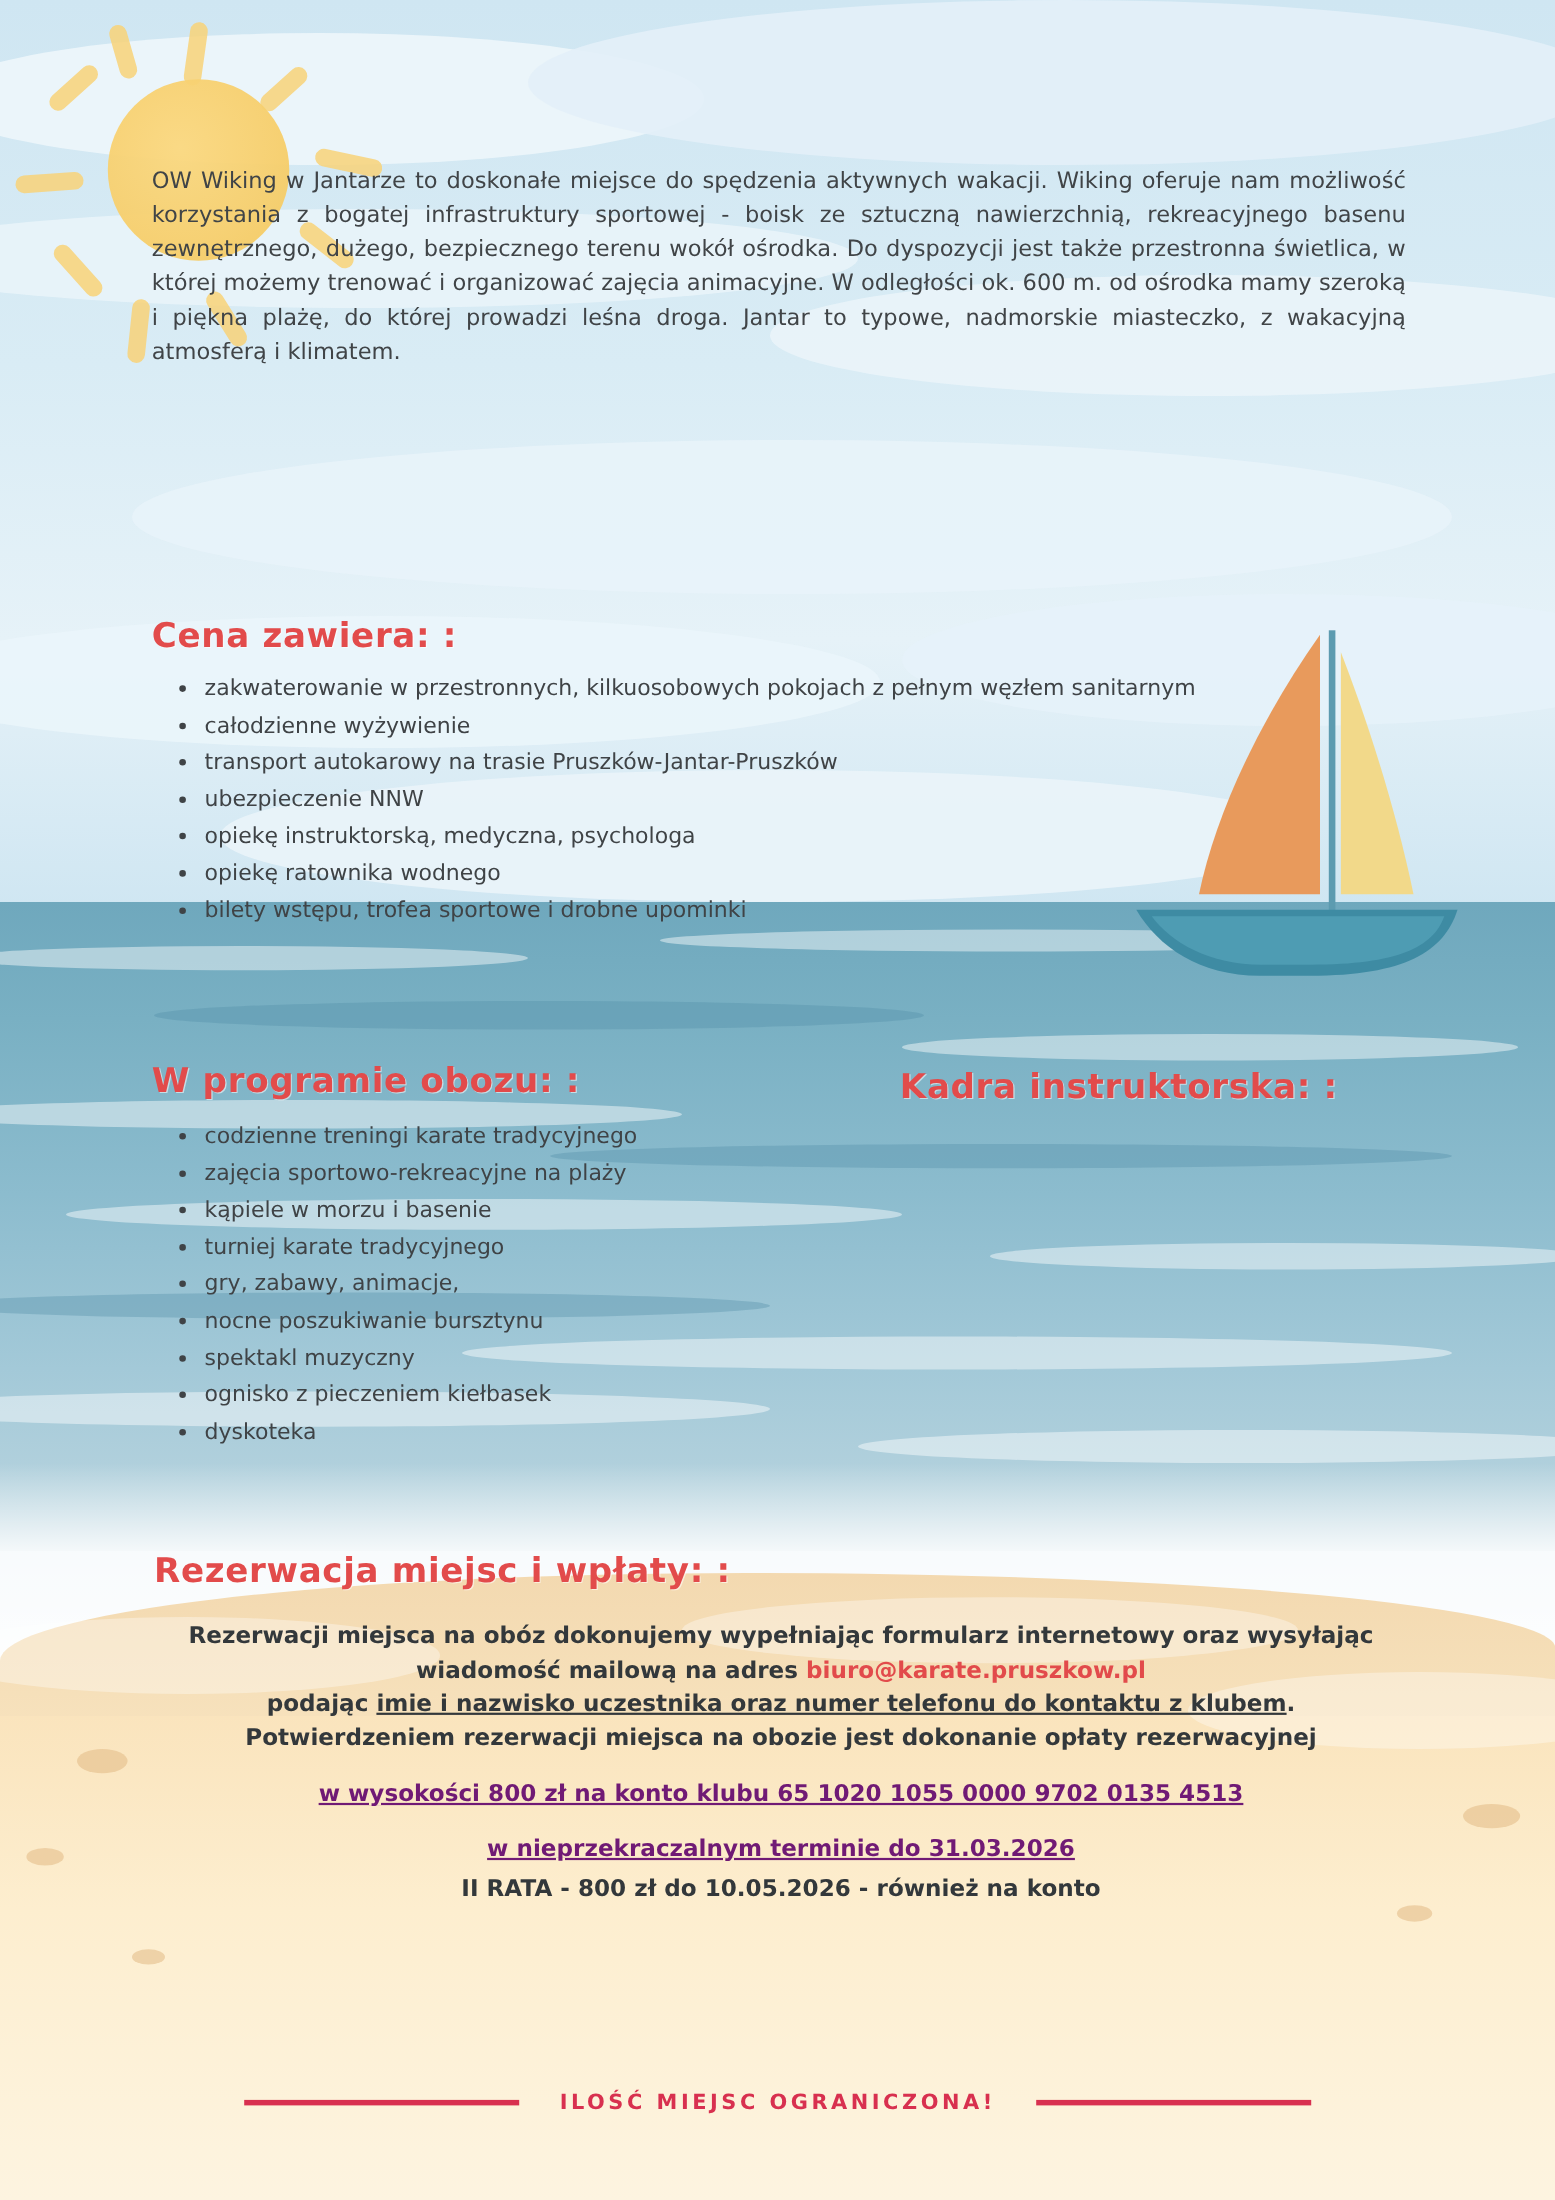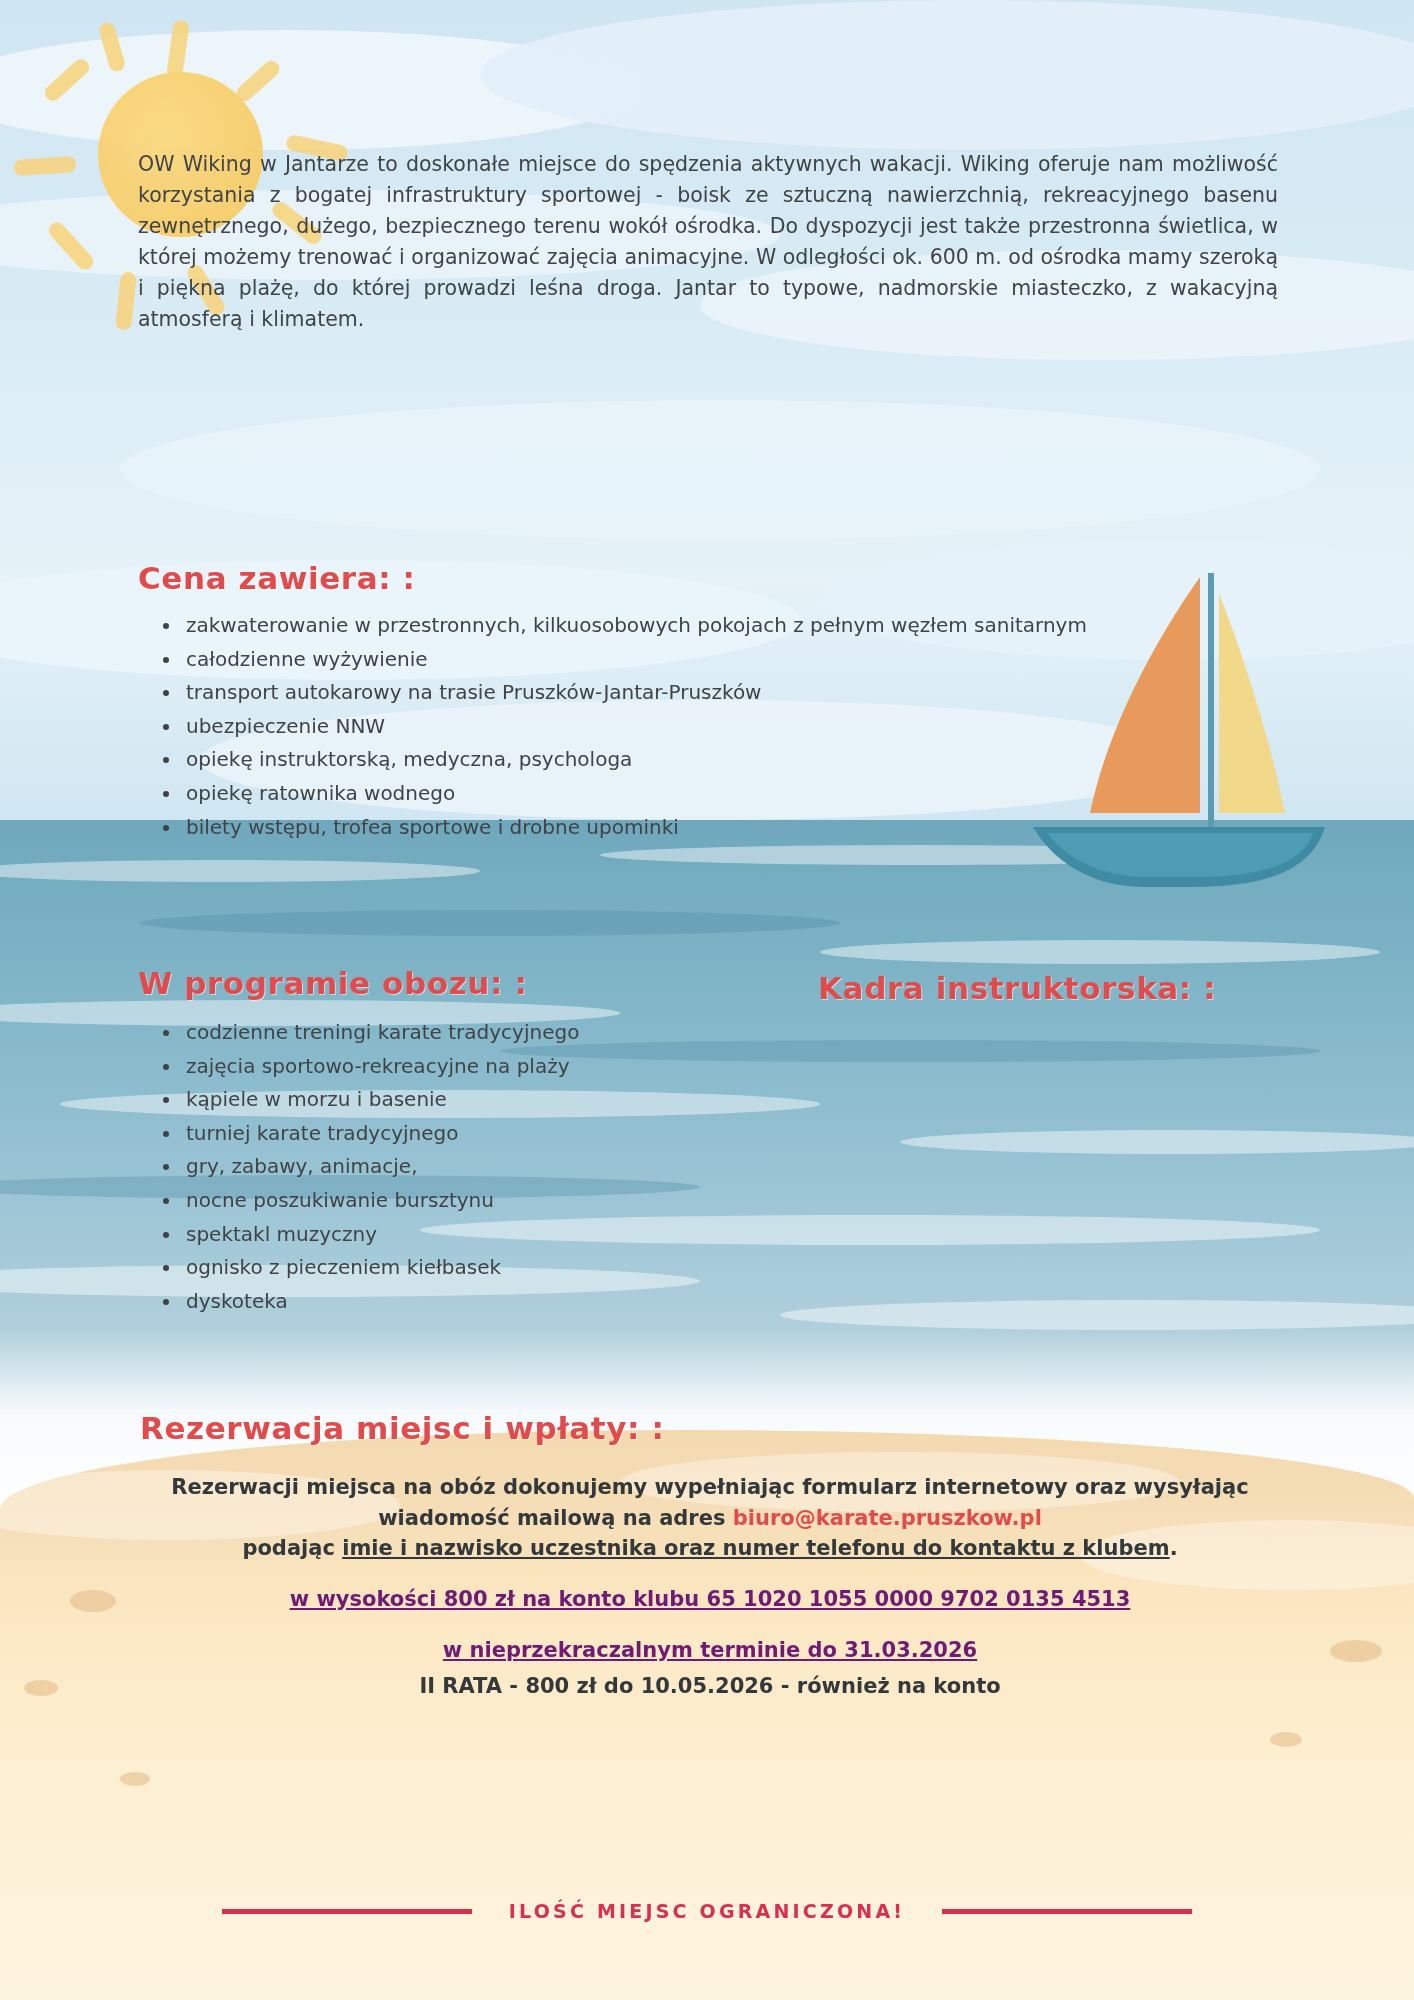--- a/index.html
+++ b/index.html
@@ -295,20 +295,21 @@
     <div id="reservation-title" class="heading">Rezerwacja miejsc i wpłaty: :</div>
 
     <div class="res-line">
       <span>Rezerwacji miejsca na obóz dokonujemy wypełniając formularz internetowy oraz wysyłając wiadomość mailową na adres </span><span class="res-red">biuro@karate.pruszkow.pl</span>
     </div>
 
     <div class="res-line">
       <span>podając </span><span class="u">imie i nazwisko uczestnika oraz numer telefonu do kontaktu z klubem</span><span>.</span>
     </div>
 
+    <div class="res-line">Potwierdzeniem rezerwacji miejsca na obozie jest dokonanie opłaty rezerwacyjnej</div>
     <div class="res-line res-red-u">w wysokości 800 zł na konto klubu 65 1020 1055 0000 9702 0135 4513</div>
     <div class="res-line res-red-u">w nieprzekraczalnym terminie do 31.03.2026</div>
     <div class="res-line" style="margin-top:6px;">II RATA - 800 zł do 10.05.2026 - również na konto</div>
   </section>
 
   <div id="footer-banner">
     <div class="rule"></div>
     <div id="footer-text">ILOŚĆ MIEJSC OGRANICZONA!</div>
     <div class="rule"></div>
   </div>

